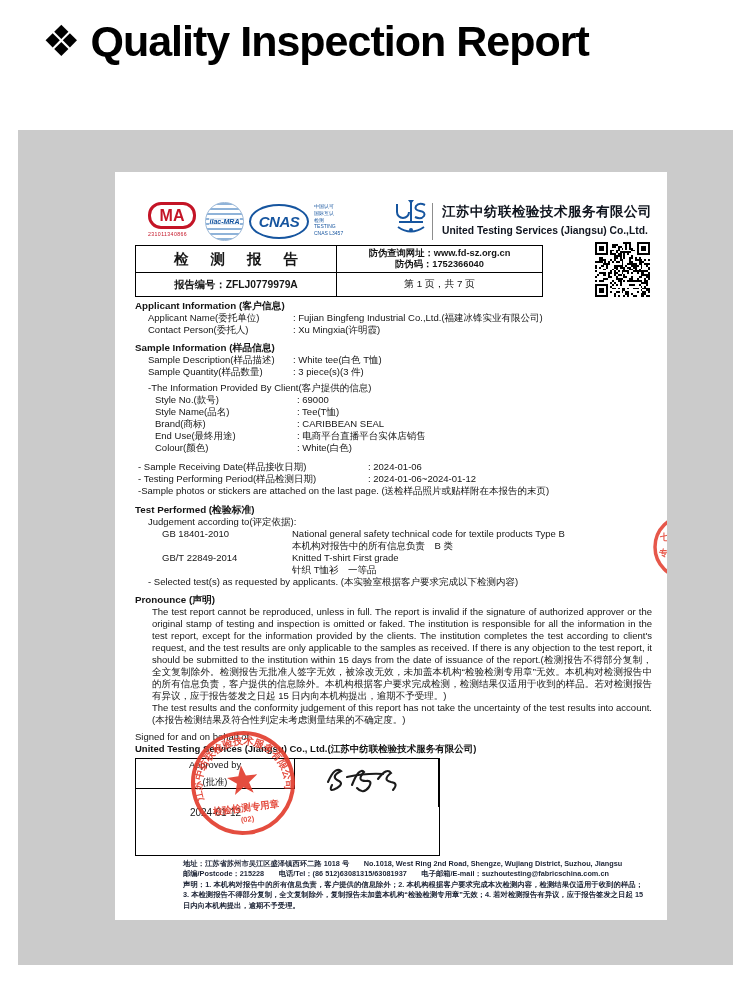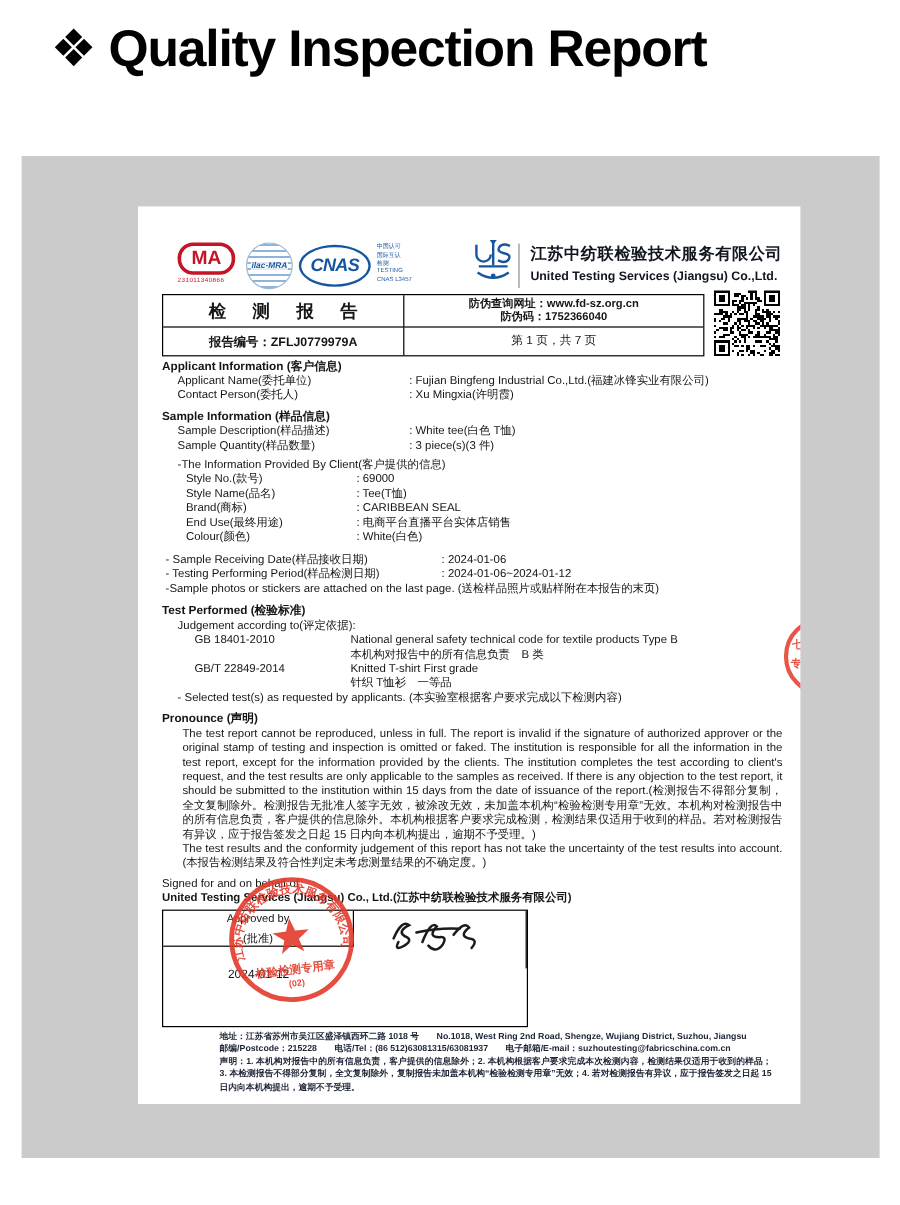--- a/index.html
+++ b/index.html
@@ -33,39 +33,39 @@
   .cnas-note { position:absolute; left:199px; top:31px; font-size:5px; line-height:6.8px; color:#16559f; }
 
   .uts { position:absolute; left:278px; top:27px; }
   .hdr-divider { position:absolute; left:317px; top:31px; width:1px; height:37px; background:#8d8d8d; }
 
   .company { position:absolute; left:327px; top:31px; }
   .company-cn { font-size:13.5px; font-weight:700; color:#10151f; letter-spacing:.5px; white-space:nowrap; }
   .company-en { font-size:10.3px; font-weight:700; color:#10151f; margin-top:4px; white-space:nowrap; }
 
   
-  .report-table { position:absolute; left:20px; top:73px; width:452px; border:1.6px solid #000;
+  .report-table { position:absolute; left:20px; top:73px; width:408px; border:1.6px solid #000;
     display:grid; grid-template-columns:201px 1fr; }
   .rt-cell { display:flex; flex-direction:column; align-items:center; justify-content:center; }
   .rt-c1 { border-right:1.2px solid #000; }
   .rt-r1 { height:27px; border-bottom:1.2px solid #000; }
   .rt-r2 { height:23px; }
   .rt-title { font-size:14.5px; font-weight:700; letter-spacing:9px; text-indent:9px; }
   .rt-anti { font-size:9.3px; font-weight:700; line-height:11.5px; text-align:center; }
   .rt-no { font-size:10.3px; font-weight:700; }
   .rt-page { font-size:9.8px; }
 
   .qr { position:absolute; left:480px; top:70px; width:55px; height:55px; }
 
   
   .doc-body { position:absolute; left:20px; top:128px; width:512px; font-size:9.5px; line-height:12px; color:#151515; }
   .sec-head { font-weight:700; font-size:9.8px; }
   .row { display:flex; }
   .row .lbl { flex:0 0 auto; }
-  .ind13 { padding-left:13px;gap:48px; }
+  .ind13 { padding-left:13px; }
   .ind20 { padding-left:20px; }
   .ind3  { padding-left:3px; }
   .ind27 { padding-left:27px; }
   .w145 { width:145px; } .w142 { width:142px; } .w230 { width:230px; } .w130 { width:130px; }
   .gap6 { height:6px; } .gap4 { height:4px; } .gap7 { height:7px; } .gap5 { height:5px; }
   .pronounce-body { padding-left:17px; width:517px; text-align:justify; }
 
   .signed-line { white-space:nowrap; }
   .signed-bold { font-weight:700; white-space:nowrap; }
 

